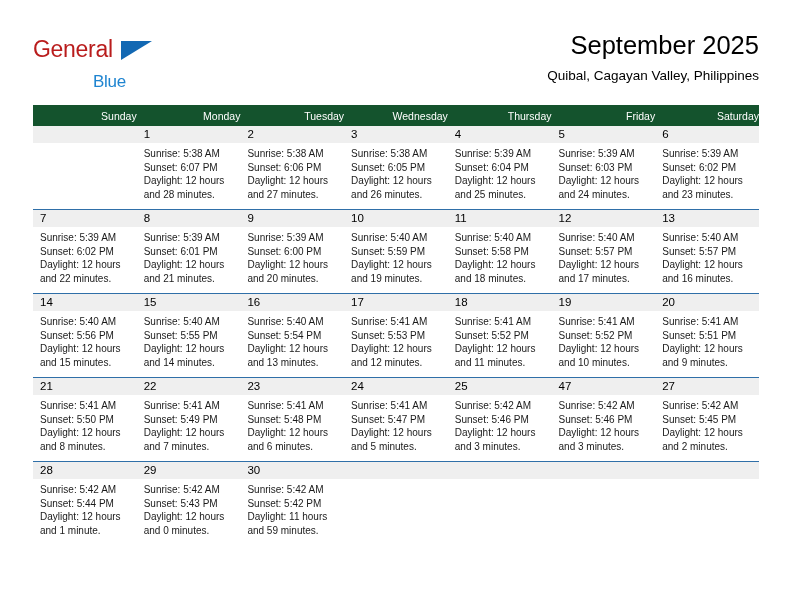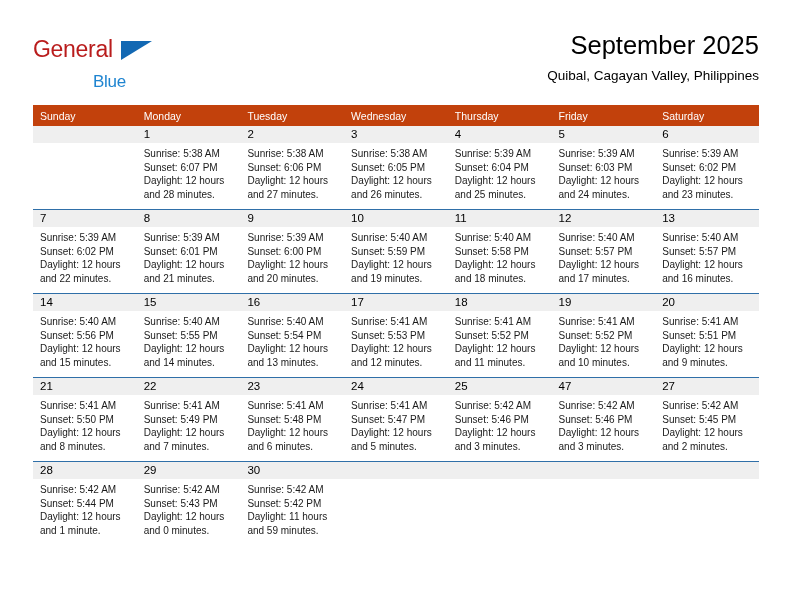--- a/index.html
+++ b/index.html
@@ -90,25 +90,25 @@
   
   .calendar {
     position: absolute;
     left: 33px;
     top: 105px;
     width: 726px;
     border-collapse: collapse;
     table-layout: fixed;
   }
   .calendar th {
-    background: #c2410c;
+    background: #14532d;
     color: #ffffff;
     font-size: 10.5px;
     font-weight: normal;
-    text-align: left;
+    text-align: right;
     padding: 4px 0 4px 7px;
     height: 13px;
     vertical-align: middle;
     border: none;
   }
   .calendar td {
     vertical-align: top;
     padding: 0;
     border: none;
     width: 103.71px;

